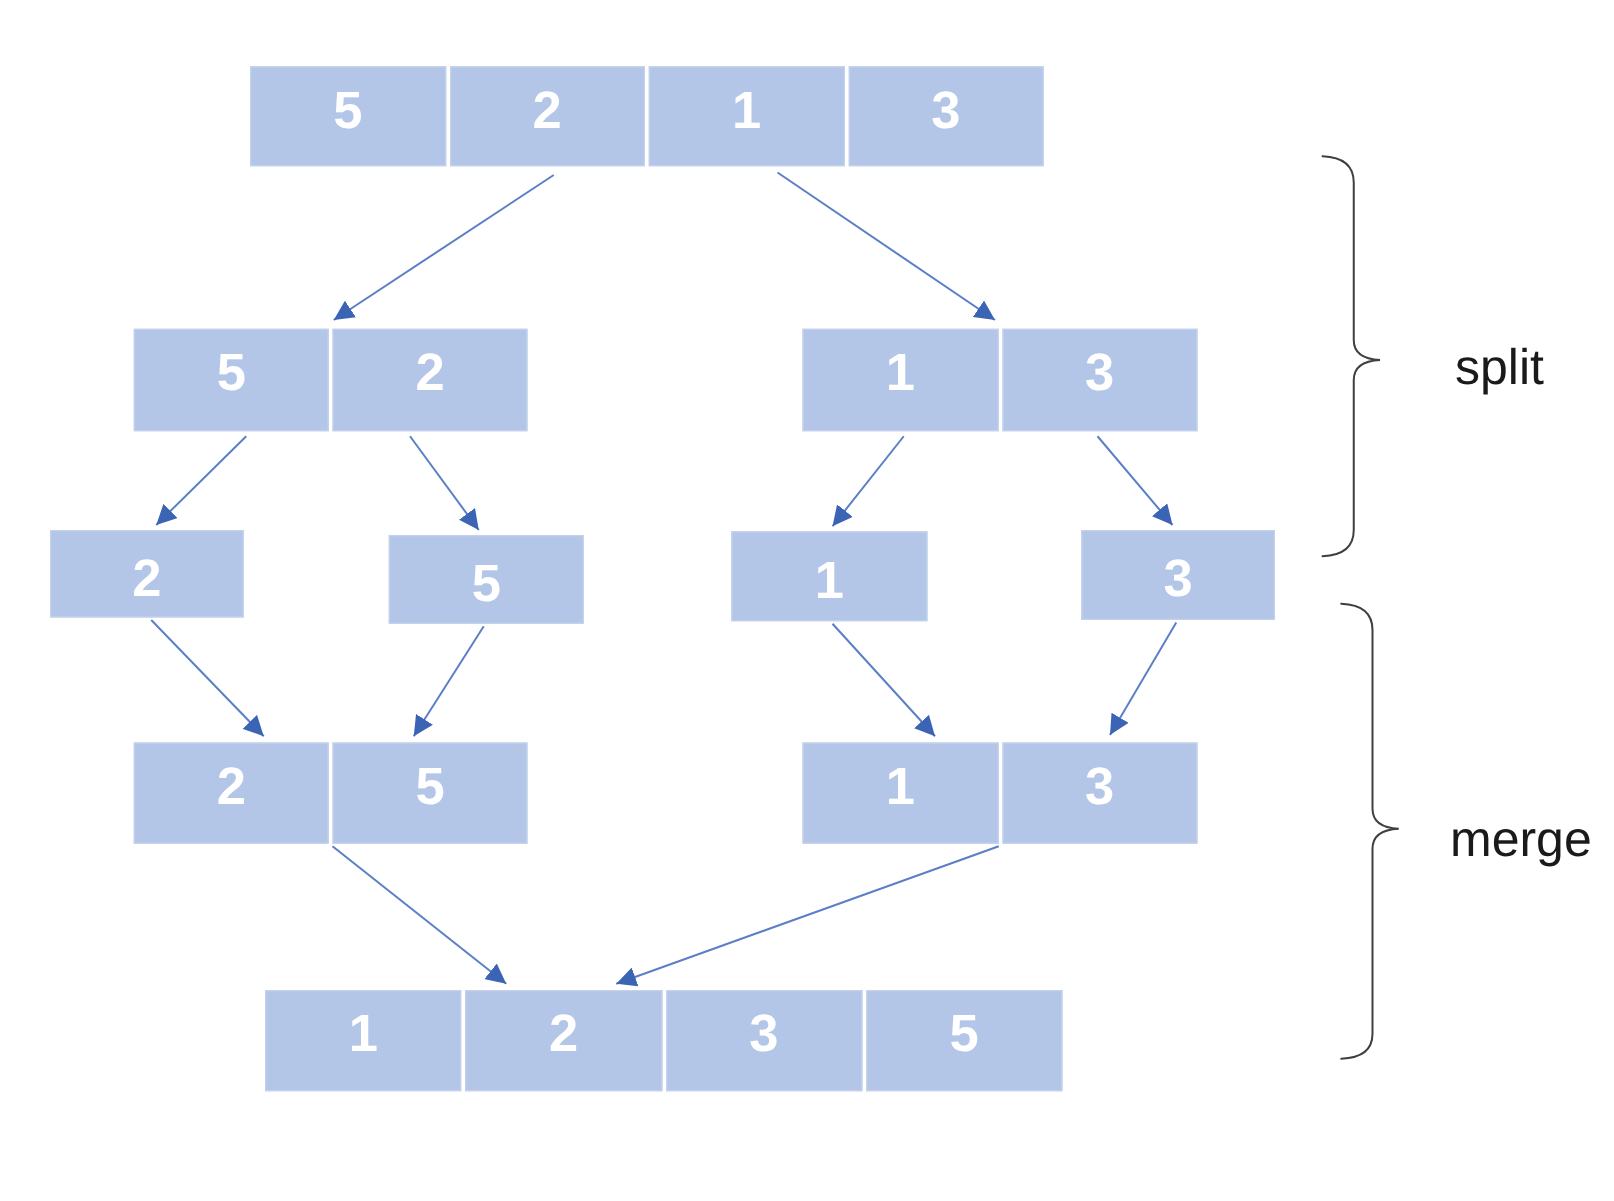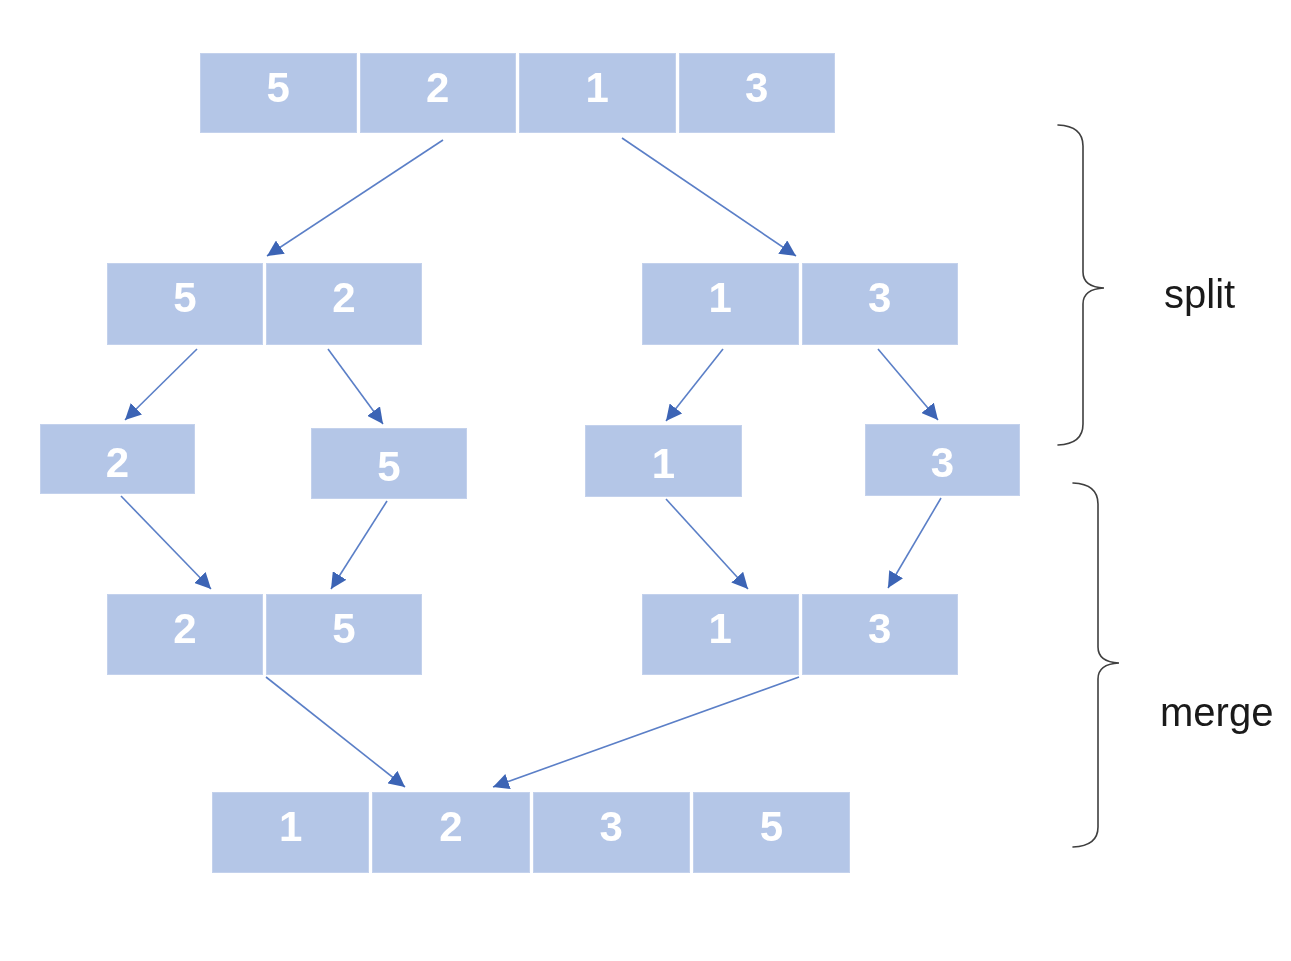--- a/index.html
+++ b/index.html
@@ -132,15 +132,15 @@
   </div>
 
   <div class="arr tall" style="left:212px; top:792px; width:638px; height:81px">
     <div class="cell">1</div>
     <div class="cell">2</div>
     <div class="cell">3</div>
     <div class="cell">5</div>
   </div>
 
   <div class="phase-label" style="left:1164px; top:274px">split</div>
-  <div class="phase-label" style="left:1160px; top:692px">merge</div>
+  <div class="phase-label" style="left:1160px; top:652px">merge</div>
 
 </div>
 
 </body></html>

